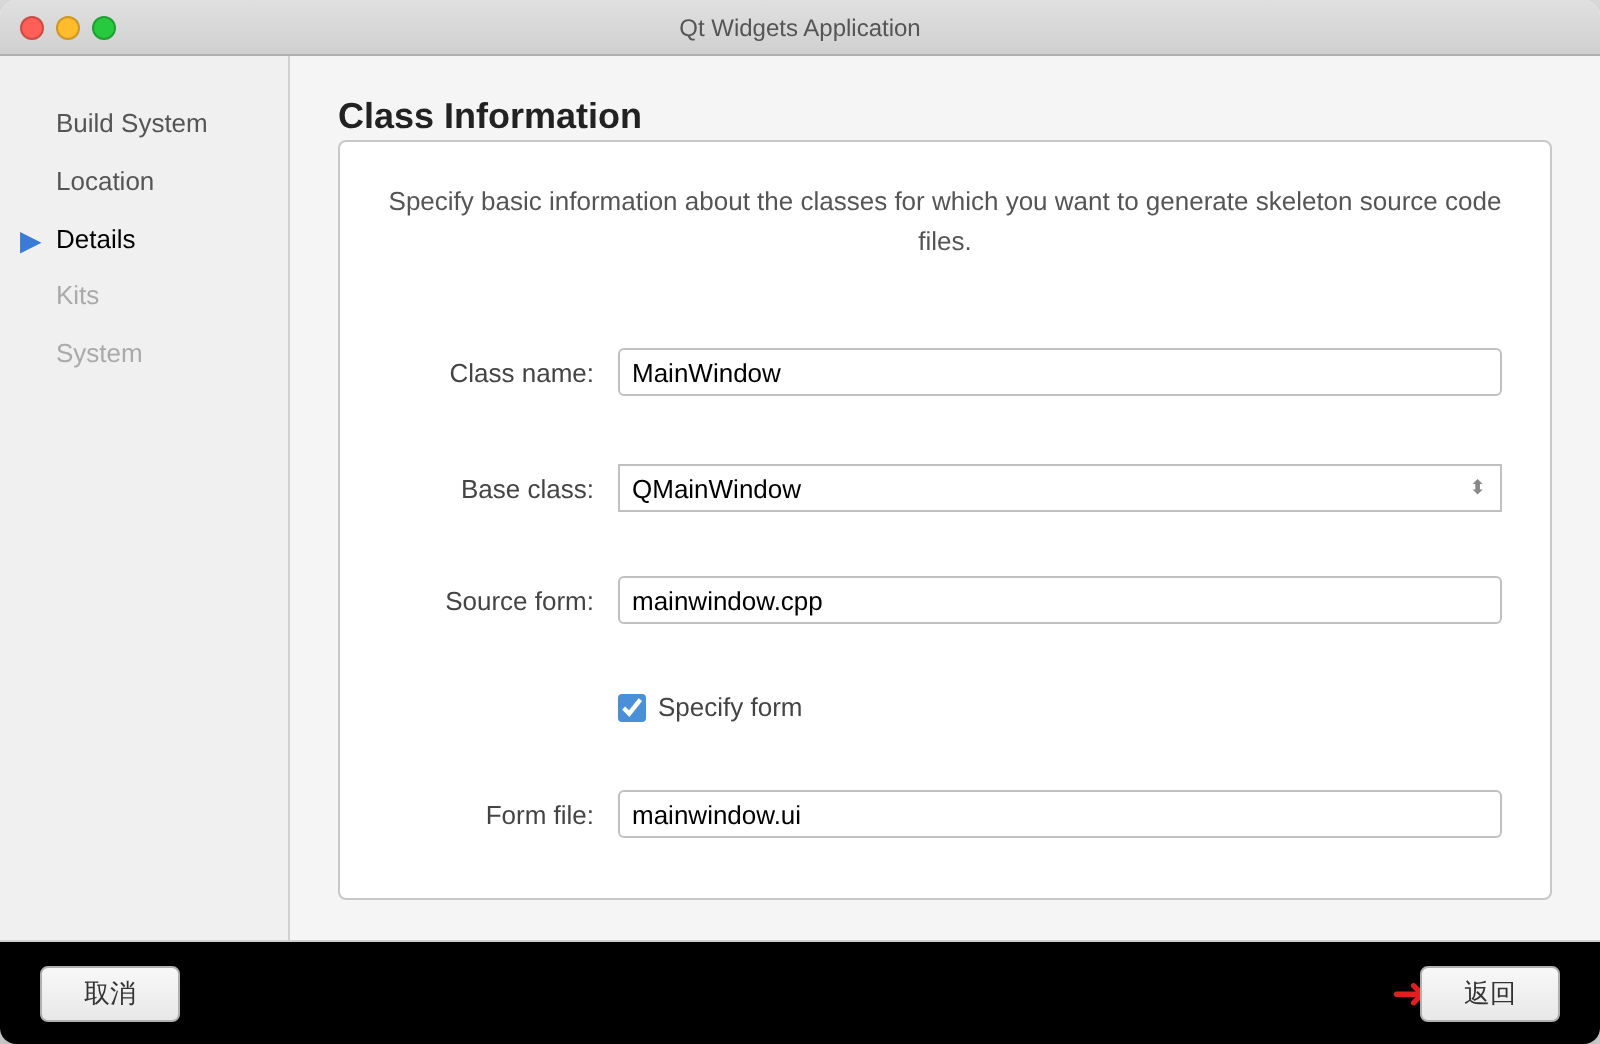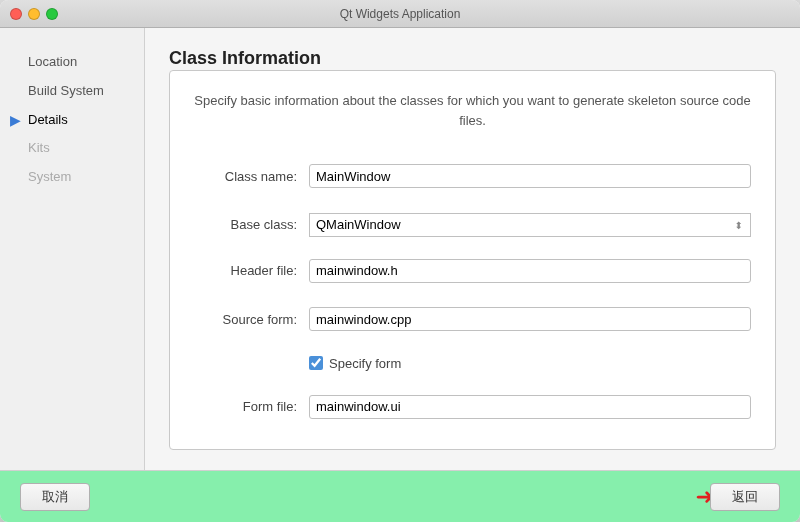--- a/index.html
+++ b/index.html
@@ -216,21 +216,21 @@
     }
 
     .form-checkbox-label {
       font-size: 13px;
       color: #444;
     }
 
     
     .bottom-bar {
       height: 52px;
-      background: #86efac;
+      background: #000000;
       border-top: 1px solid #d0d0d0;
       display: flex;
       align-items: center;
       justify-content: space-between;
       padding: 0 20px;
       flex-shrink: 0;
       gap: 32px;
     }
 
     .bottom-left {
@@ -277,24 +277,24 @@
       <div class="titlebar-btn btn-min"></div>
       <div class="titlebar-btn btn-max"></div>
     </div>
     <span class="titlebar-title">Qt Widgets Application</span>
   </div>
 
   <div class="main">
 
     <div class="sidebar">
       <div class="sidebar-item">
+        <span>Build System</span>
+      </div>
+      <div class="sidebar-item">
         <span>Location</span>
-      </div>
-      <div class="sidebar-item">
-        <span>Build System</span>
       </div>
       <div class="sidebar-item active">
         <span class="sidebar-arrow">▶</span>
         <span>Details</span>
       </div>
       <div class="sidebar-item disabled">
         <span>Kits</span>
       </div>
       <div class="sidebar-item disabled">
         <span>System</span>
@@ -317,24 +317,20 @@
           <div class="form-select-wrapper">
             <select class="form-select">
               <option>QMainWindow</option>
               <option>QDialog</option>
               <option>QWidget</option>
             </select>
             <span class="select-arrow">⬍</span>
           </div>
         </div>
 
-        <div class="form-row">
-          <label class="form-label">Header file:</label>
-          <input class="form-input" type="text" value="mainwindow.h" style="">
-        </div>
 
         <div class="form-row">
           <label class="form-label">Source form:</label>
           <input class="form-input" type="text" value="mainwindow.cpp" style="">
         </div>
 
         <div class="form-checkbox-row">
           <input class="form-checkbox" type="checkbox" id="gen-form" checked="" style="">
           <label class="form-checkbox-label" for="gen-form">Specify form</label>
         </div>

